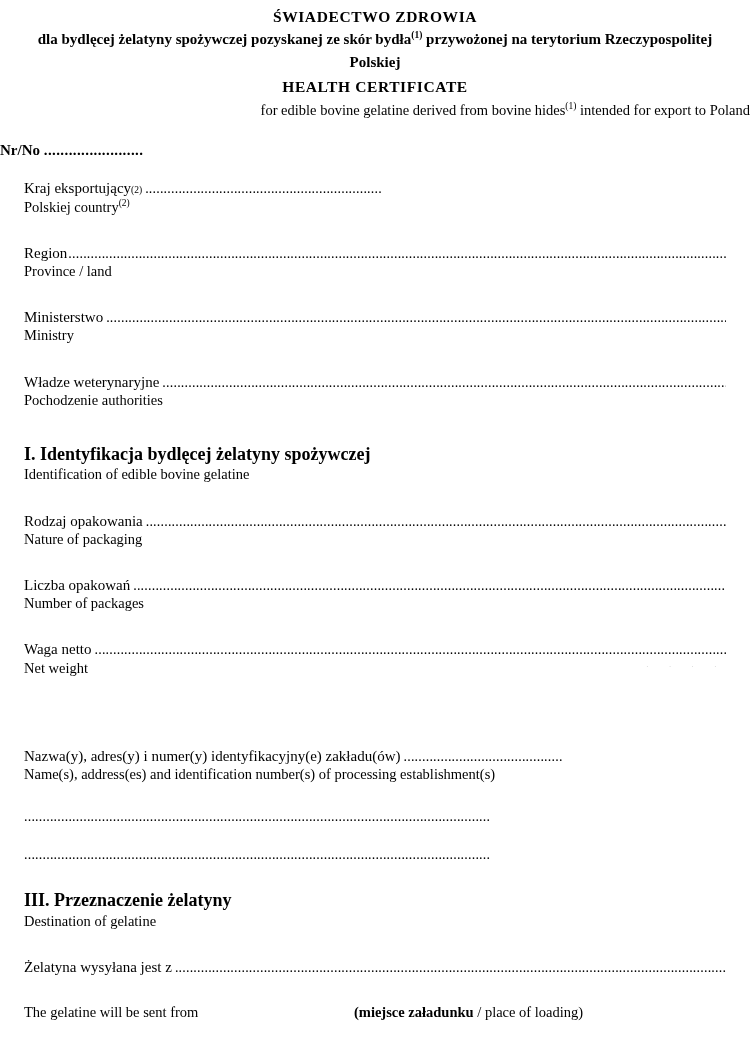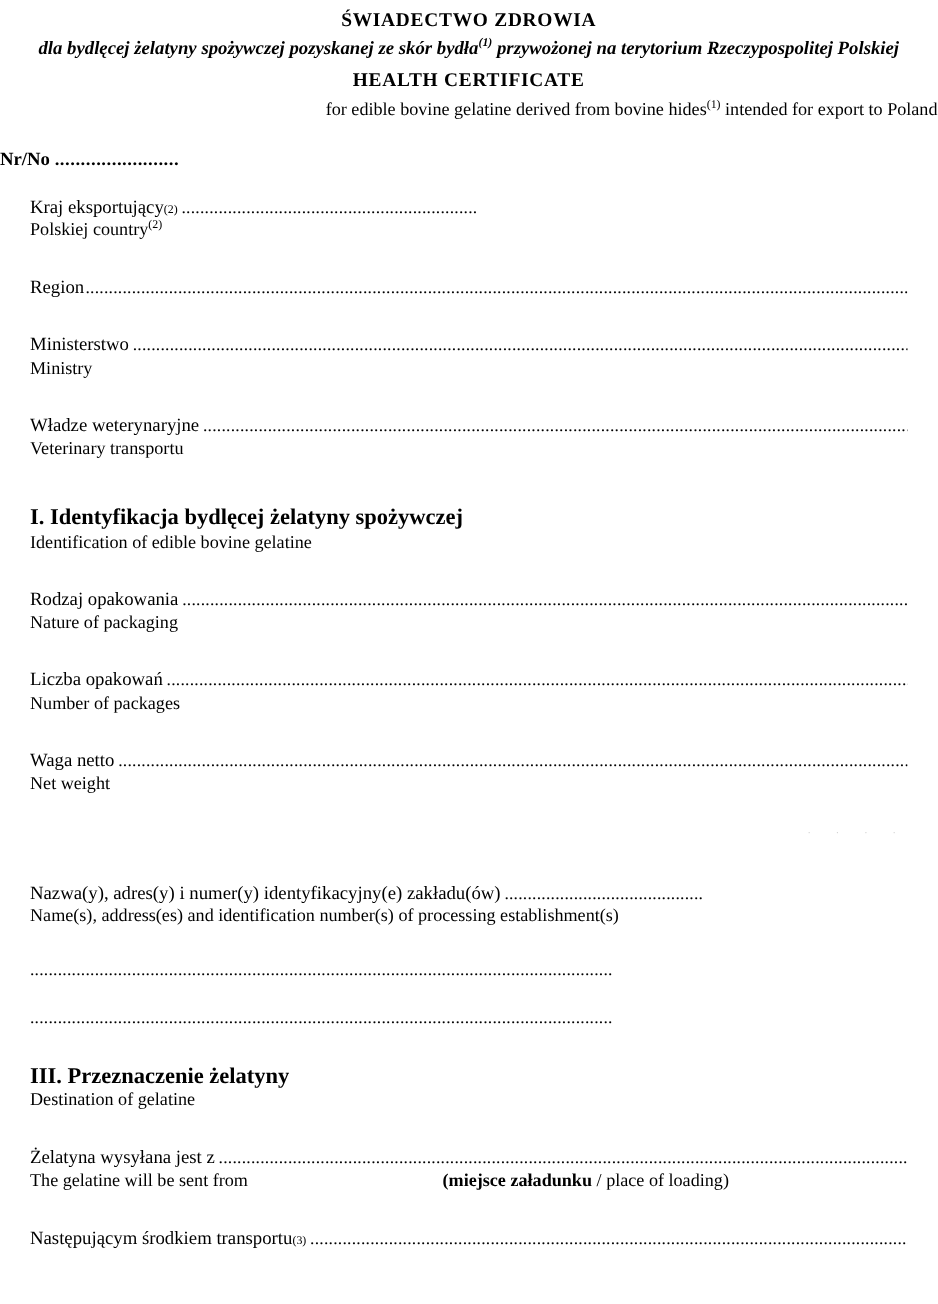--- a/index.html
+++ b/index.html
@@ -32,21 +32,20 @@
     font-weight: bold;
     font-size: 15.5px;
     letter-spacing: 0.6px;
     line-height: 1.45;
   }
   .title-pl-sub {
     font-weight: bold;
     font-size: 15px;
     line-height: 1.5;
     padding: 0 20px;
-    font-style: italic;
   }
   .title-en-main {
     font-weight: bold;
     font-size: 15.5px;
     letter-spacing: 0.6px;
     line-height: 1.55;
     padding-top: 2px;
   }
   .title-en-sub {
     font-size: 14.5px;
@@ -130,20 +129,21 @@
     overflow: hidden;
     white-space: nowrap;
     height: 16px;
   }
 
   
   .note-row {
     display: flex;
     font-size: 14.5px;
     line-height: 1.25;
+    margin-top: 27px;
   }
   .note-left { flex: 0 0 330px; }
   .note-right b { font-weight: bold; }
 
   
   .dots-short {
     flex: 0 0 auto;
     font-size: 14px;
     letter-spacing: 0.2px;
     margin-left: 3px;
@@ -191,40 +191,41 @@
     <div class="lbl-en"><span>Polskiej country</span><sup>(2)</sup></div>
   </div>
 
   <div class="gap-lg"></div>
 
   <div class="field">
     <div class="field-line">
       <span class="lbl-pl">Region</span>
       <span class="dots tight">.......................................................................................................................................................................................</span>
     </div>
+    <div class="lbl-en">Province / land</div>
   </div>
 
   <div class="gap-lg"></div>
 
   <div class="field">
     <div class="field-line">
       <span class="lbl-pl">Ministerstwo</span>
       <span class="dots">.......................................................................................................................................................................................</span>
     </div>
     <div class="lbl-en">Ministry</div>
   </div>
 
   <div class="gap-lg"></div>
 
   <div class="field">
     <div class="field-line">
       <span class="lbl-pl">Władze weterynaryjne</span>
       <span class="dots">.......................................................................................................................................................................................</span>
     </div>
-    <div class="lbl-en">Veterinary transportu</div>
+    <div class="lbl-en">Pochodzenie authorities</div>
   </div>
 
   <div class="gap-xl"></div>
 
   <div class="field">
     <div class="section-pl">I. Identyfikacja bydlęcej żelatyny spożywczej</div>
     <div class="section-en">Identification of edible bovine gelatine</div>
   </div>
 
   <div class="gap-lg"></div>

